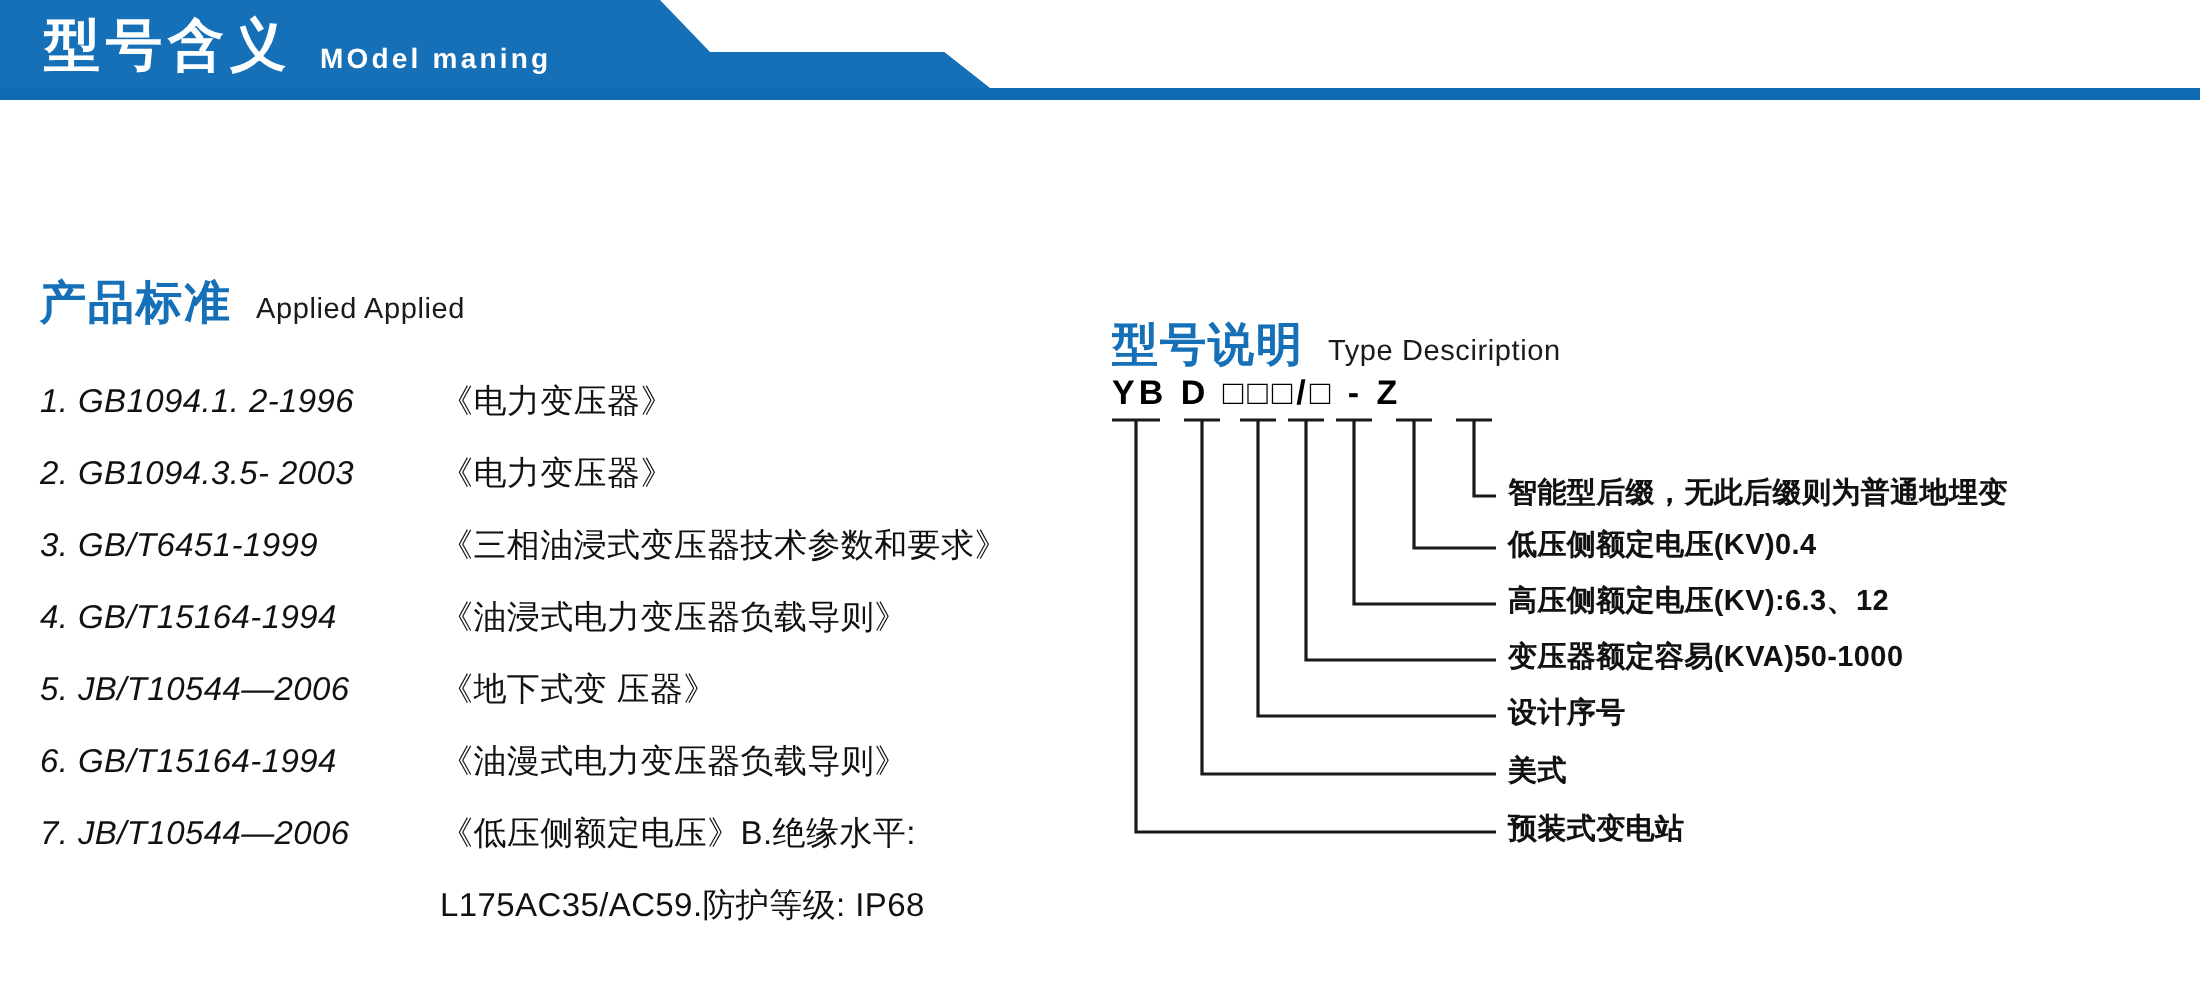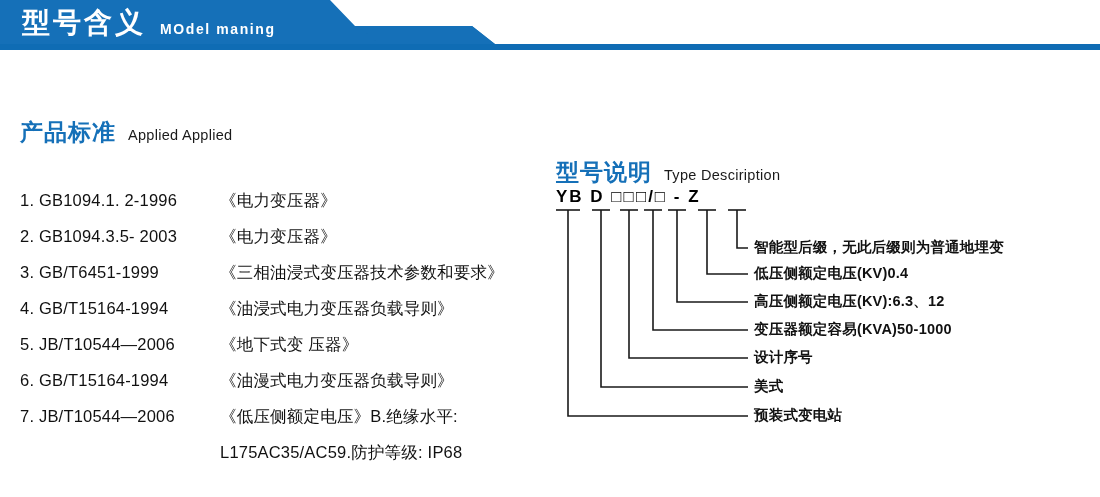--- a/index.html
+++ b/index.html
@@ -93,20 +93,21 @@
     height: 36px;
     font-size: 16.5px;
     color: #111111;
     white-space: nowrap;
   }
   .std-code {
     display: inline-block;
     width: 200px;
     flex: 0 0 200px;
     letter-spacing: 0.2px;
+    font-style: italic;
   }
   .std-name {
     letter-spacing: 0.2px;
   }
   .std-row.continuation .std-code { visibility: hidden; }
 
   
   #type-diagram {
     position: absolute;
     left: 548px;
@@ -153,21 +154,21 @@
 
     <rect x="0" y="44" width="1100" height="6" fill="#0f6cb4"></rect>
   </svg>
   <div id="banner-title-group">
     <span id="banner-title-cn">型号含义</span>
     <span id="banner-title-en">MOdel maning</span>
   </div>
 </div>
 
 <div class="section-head" id="standards-head">
-  <span class="section-head-cn" style="color:#1570b8;">产品标准</span>
+  <span class="section-head-cn" style="color:#1570b8;margin-top:19px;">产品标准</span>
   <span class="section-head-en">Applied Applied</span>
 </div>
 
 <div class="section-head" id="typedesc-head">
   <span class="section-head-cn" style="color:#1570b8;">型号说明</span>
   <span class="section-head-en">Type Desciription</span>
 </div>
 
 <div id="standards-list">
 

